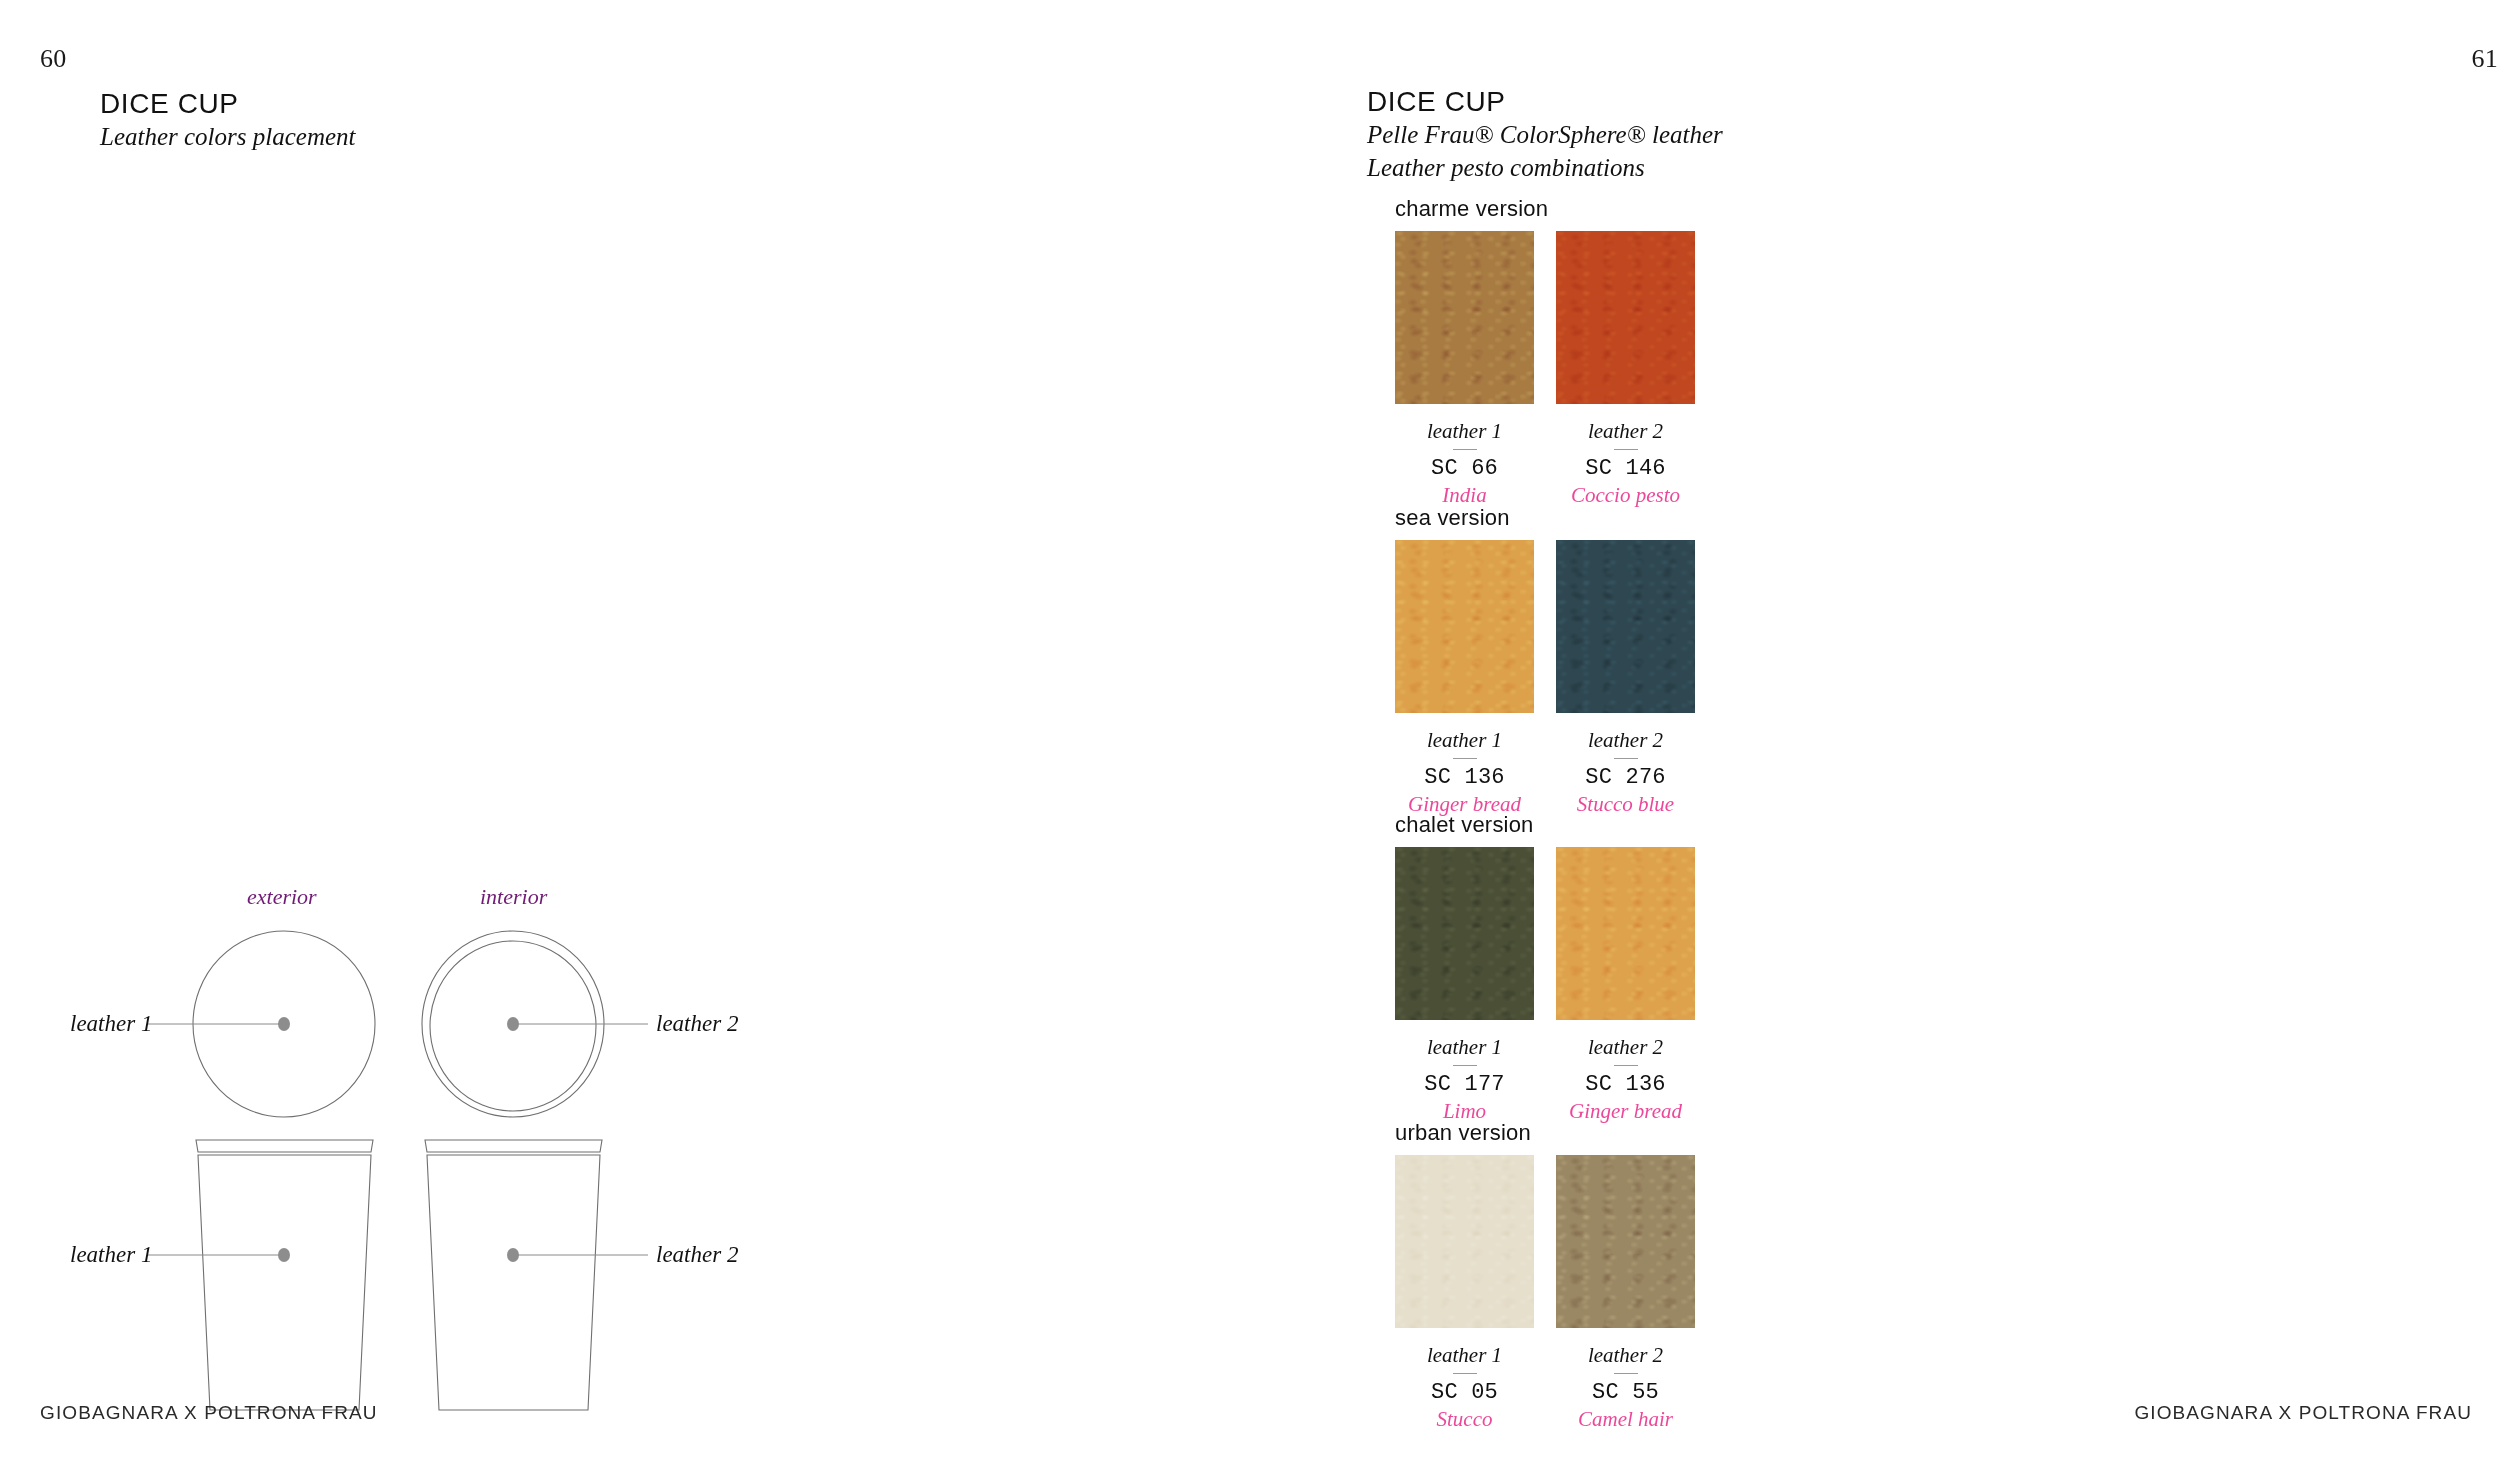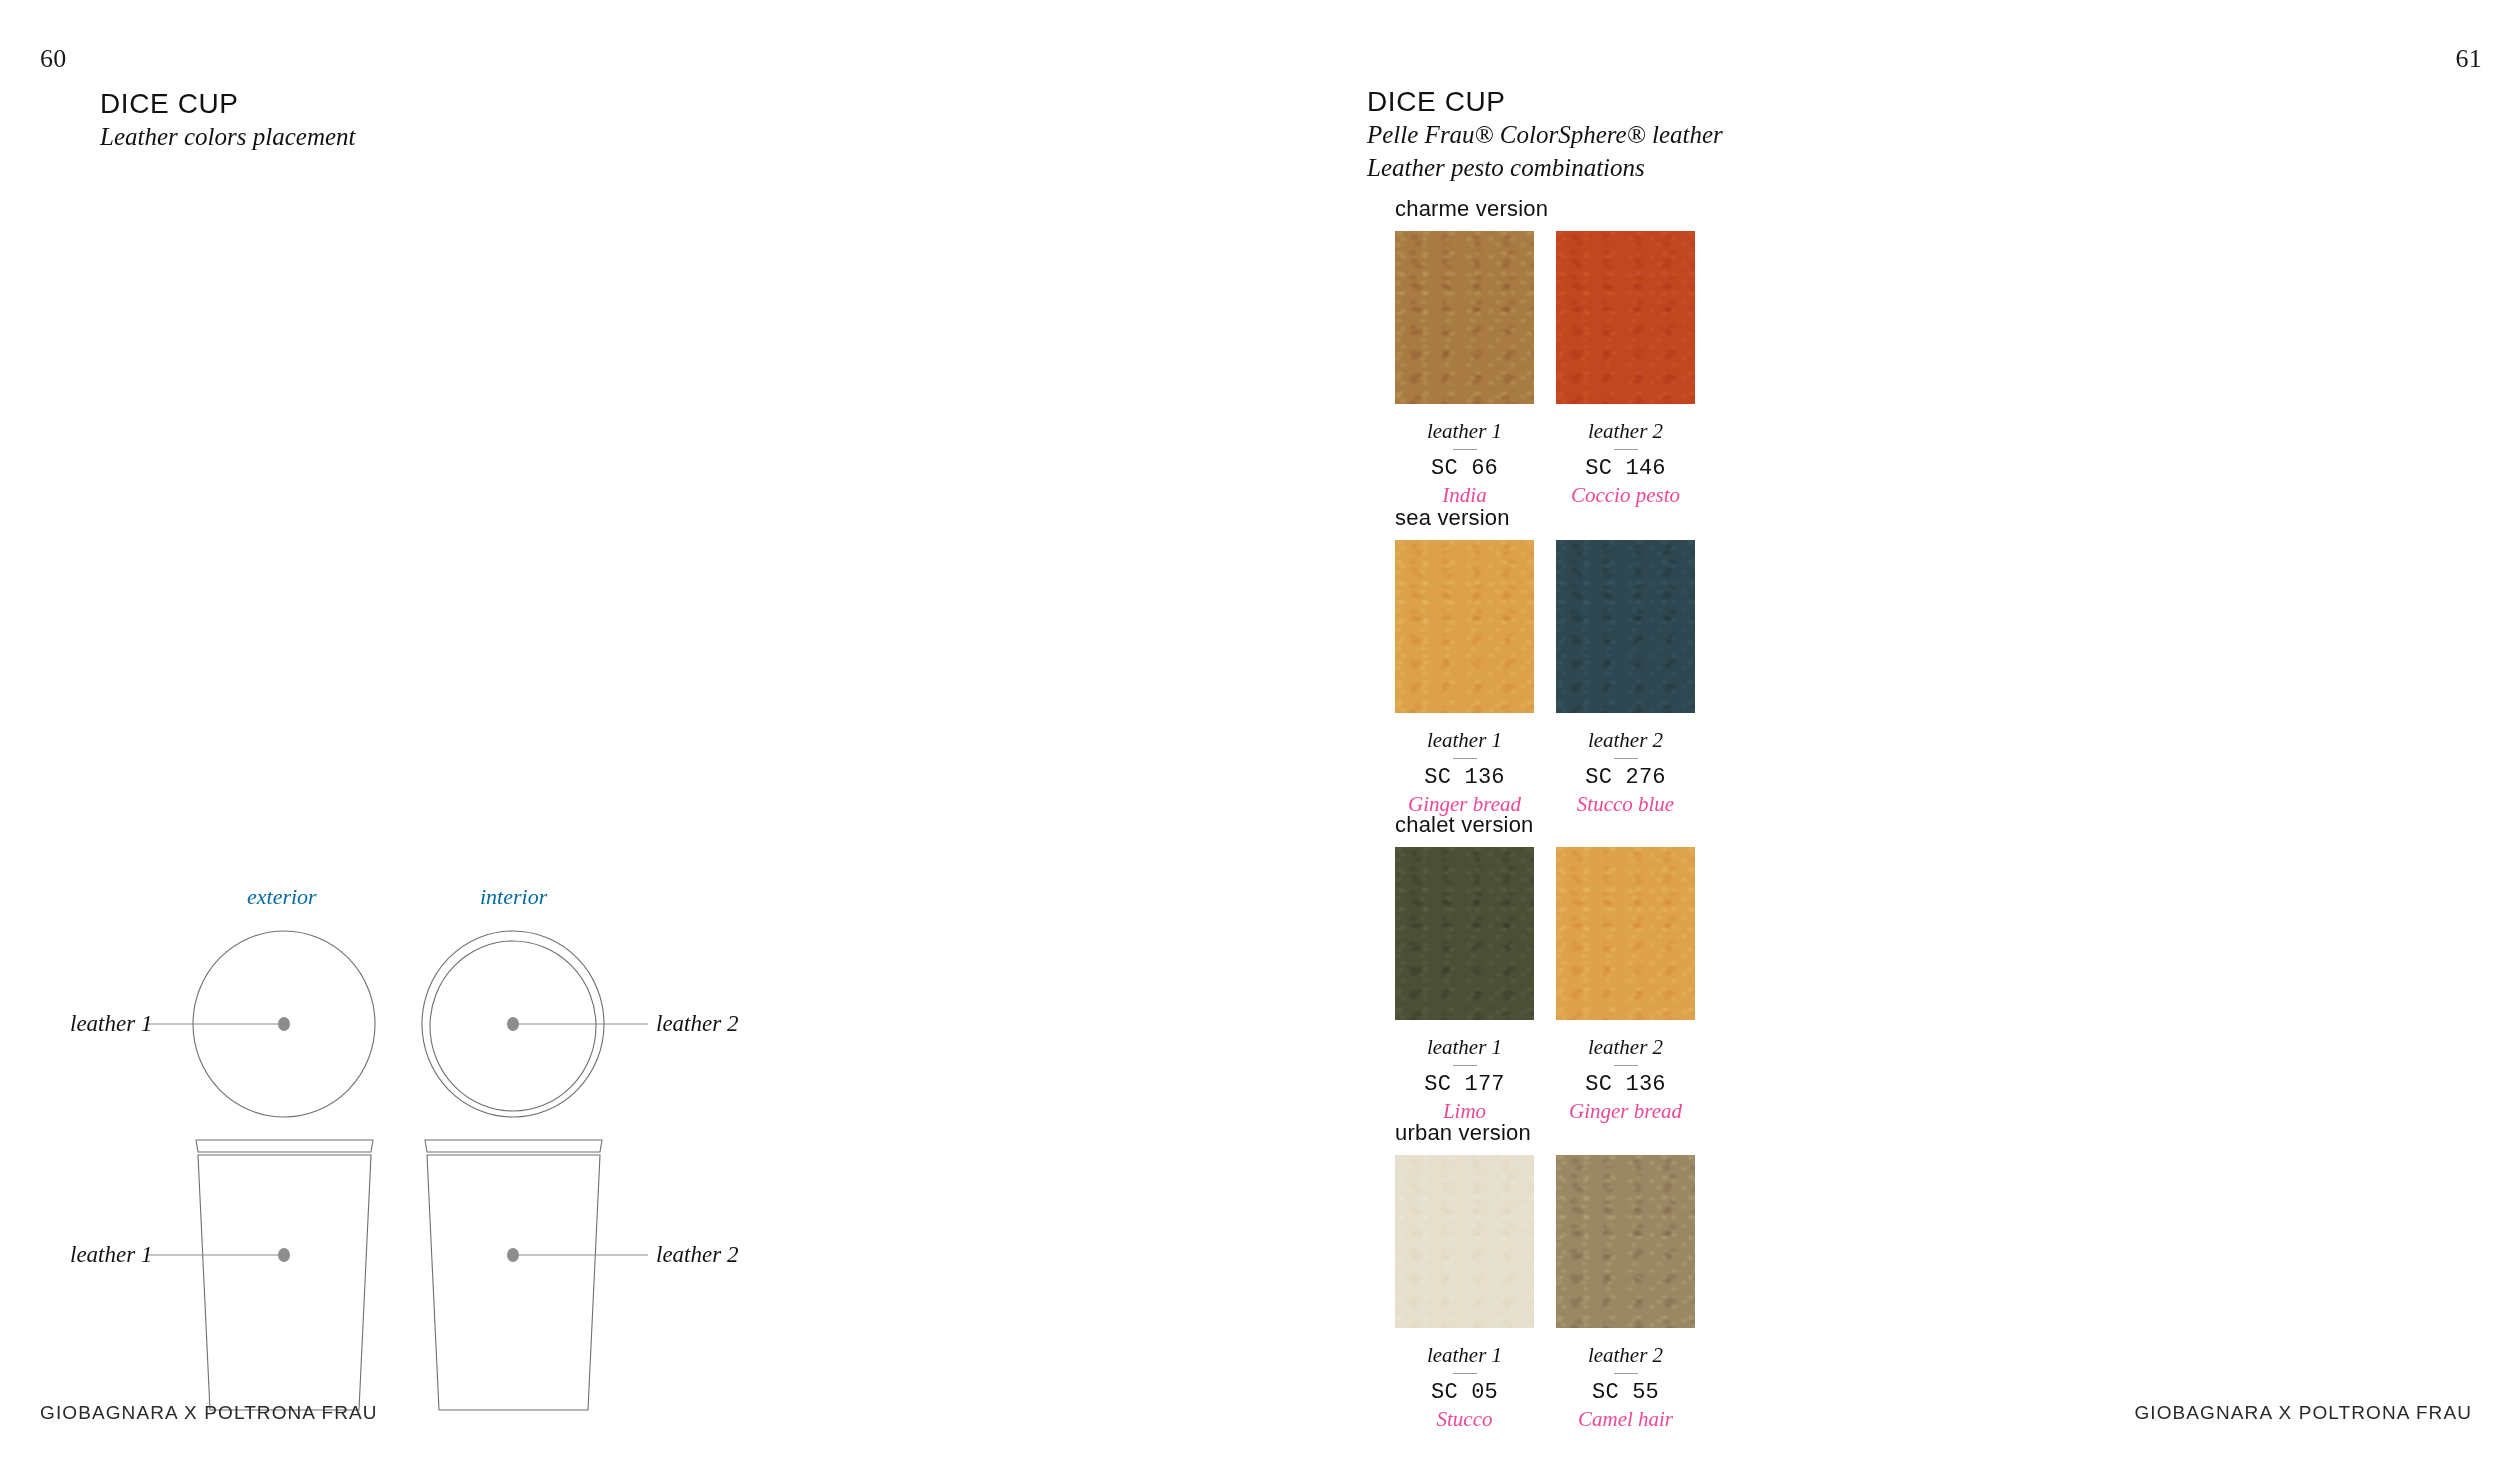--- a/index.html
+++ b/index.html
@@ -6,35 +6,35 @@
   body{width:2500px;height:1458px;position:relative;overflow:hidden;
        font-family:"Liberation Sans",sans-serif;color:#1a1a1a;}
 
   .page{position:absolute;top:0;height:1458px;width:1250px;}
   .page-left{left:0;}
   .page-right{left:1250px;}
 
   .folio{position:absolute;font-family:Liberation Serif, serif;
          font-size:26px;color:#1a1a1a;letter-spacing:.2px;}
   .folio-left{left:40px;top:44px;}
-  .folio-right{right:18px;top:44px;}
+  .folio-right{right:2px;top:44px;}
 
   .hdr{position:absolute;}
   .hdr-title{font-family:Liberation Sans, sans-serif;font-size:28px;
              letter-spacing:.6px;color:#111;white-space:nowrap;}
   .hdr-sub{font-family:"Liberation Serif",serif;font-style:italic;
            font-size:25px;color:#111;white-space:nowrap;line-height:1.32;}
 
   .hdr-left{left:100px;top:88px;}
   .hdr-right{left:1367px;top:86px;}
 
   
   .drawing{position:absolute;left:0;top:0;width:1250px;height:1458px;}
   .cap{position:absolute;font-family:"Liberation Serif",serif;font-style:italic;
-       font-size:22px;color:#0369a1;white-space:nowrap;}
+       font-size:22px;color:#701a75;white-space:nowrap;}
   .lead-label{position:absolute;font-family:"Liberation Serif",serif;
        font-style:italic;font-size:23px;color:#111;white-space:nowrap;}
 
   .footer{position:absolute;bottom:34px;font-family:"Liberation Sans",sans-serif;
           font-size:19px;letter-spacing:1.1px;color:#2a2a2a;white-space:nowrap;}
   .footer-left{left:40px;}
   .footer-right{right:28px;}
 
   
   .grp{position:absolute;left:1367px;width:300px;padding-left:28px;}

